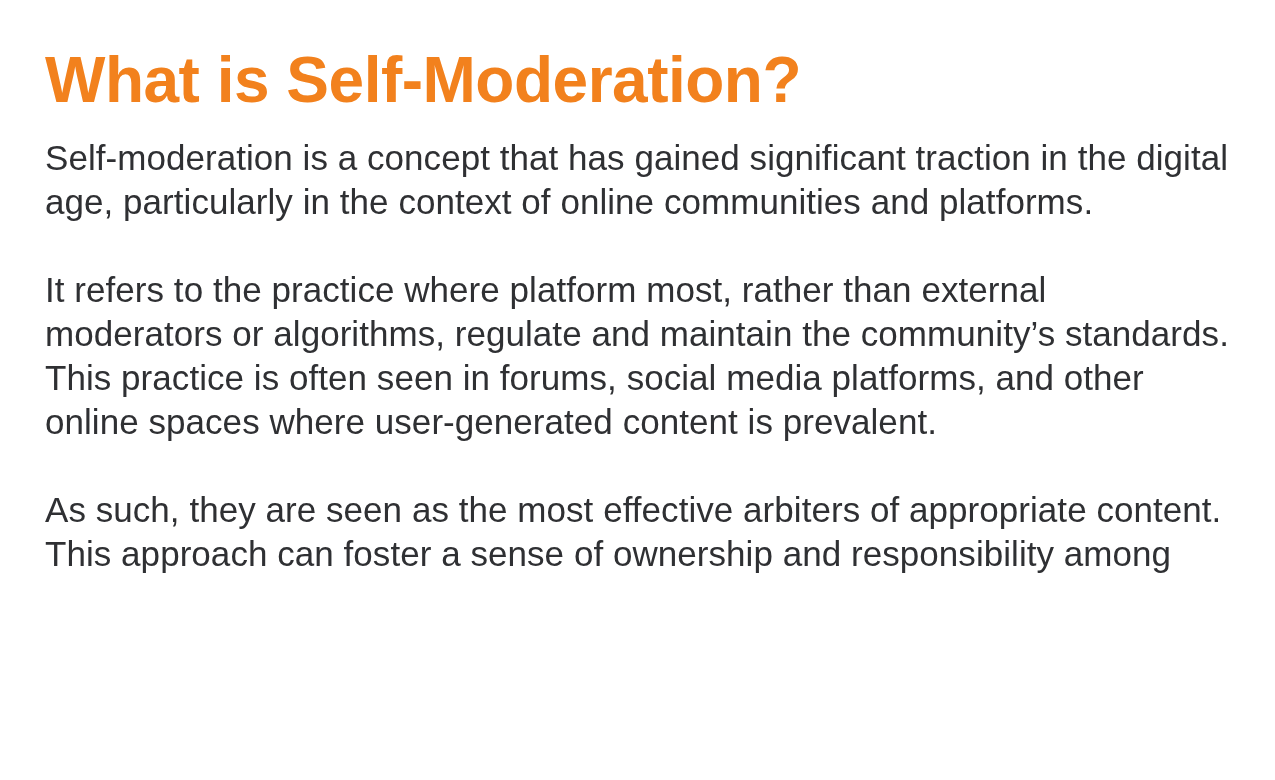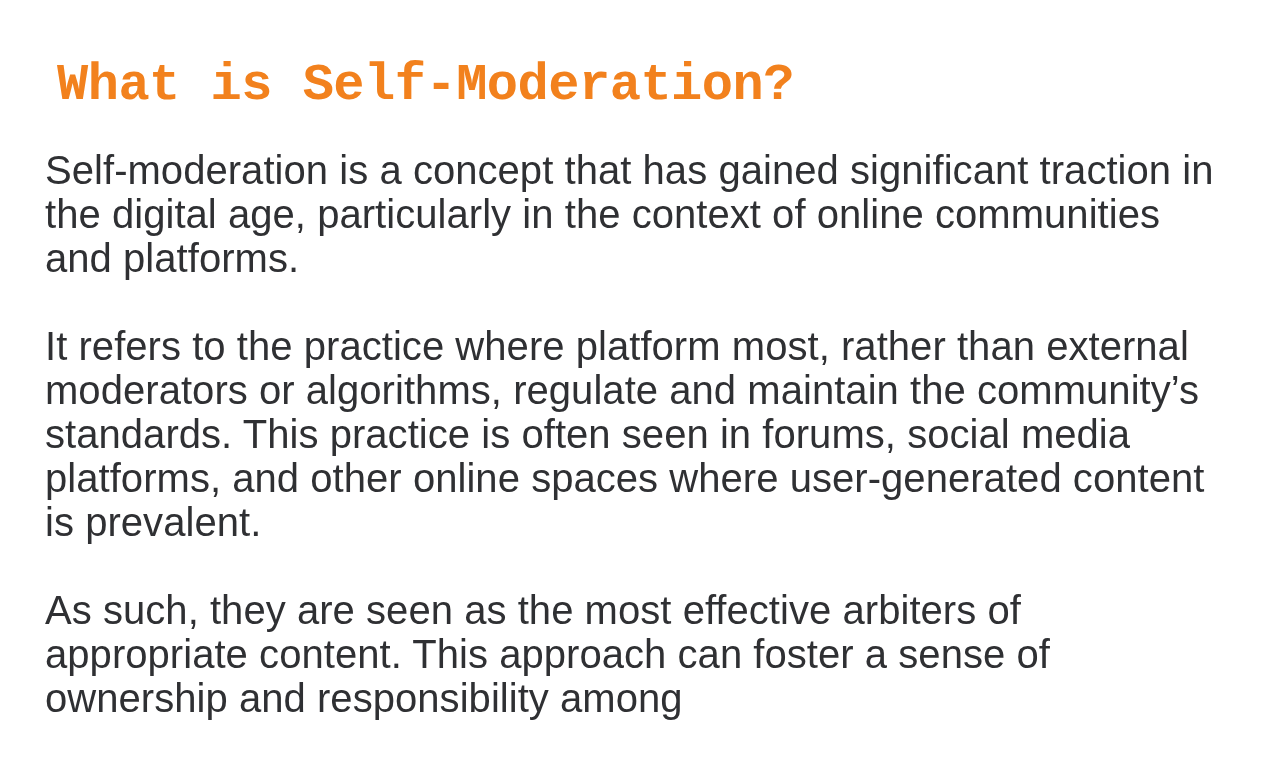--- a/index.html
+++ b/index.html
@@ -18,42 +18,42 @@
     position: relative;
     width: 1275px;
     height: 780px;
     box-sizing: border-box;
     padding: 0 45px 0 45px;
     overflow: hidden;
     background: #ffffff;
   }
 
   .article-title {
-    margin: 12px;
+    margin: 0;
     padding: 0;
     color: #f2811d;
-    font-family: Liberation Mono, monospace;
-    font-size: 52px;
+    font-family: Liberation Sans, sans-serif;
+    font-size: 64px;
     font-weight: 700;
     letter-spacing: -0.5px;
     line-height: 1.0;
     padding-top: 48px;
     white-space: nowrap;
   }
 
   .article-body {
     margin: 0;
     padding: 0;
     padding-top: 24px;
   }
 
   .paragraph {
     margin: 0 0 44px 0;
     color: #2f3033;
-    font-size: 40px;
+    font-size: 35px;
     line-height: 44px;
     font-weight: 400;
     letter-spacing: 0.05px;
     max-width: 1190px;
   }
 
   .paragraph:last-child {
     margin-bottom: 0;
   }
 </style>

